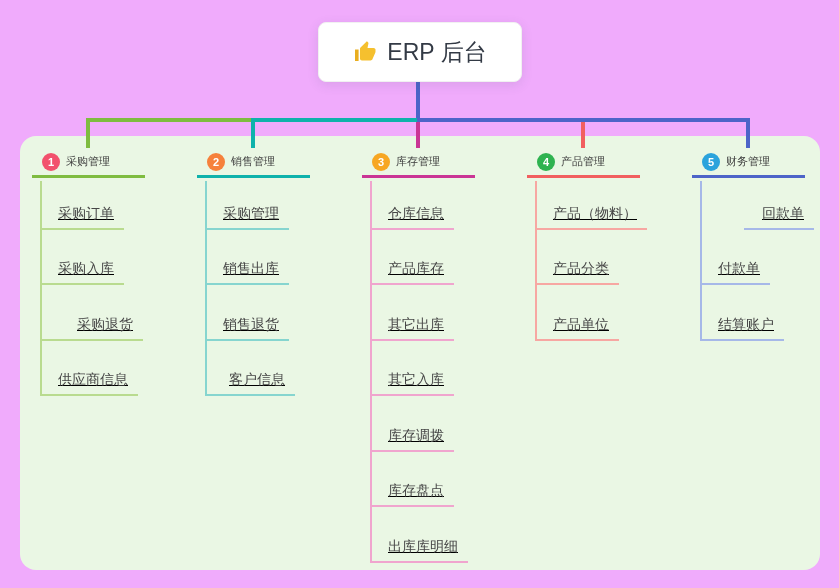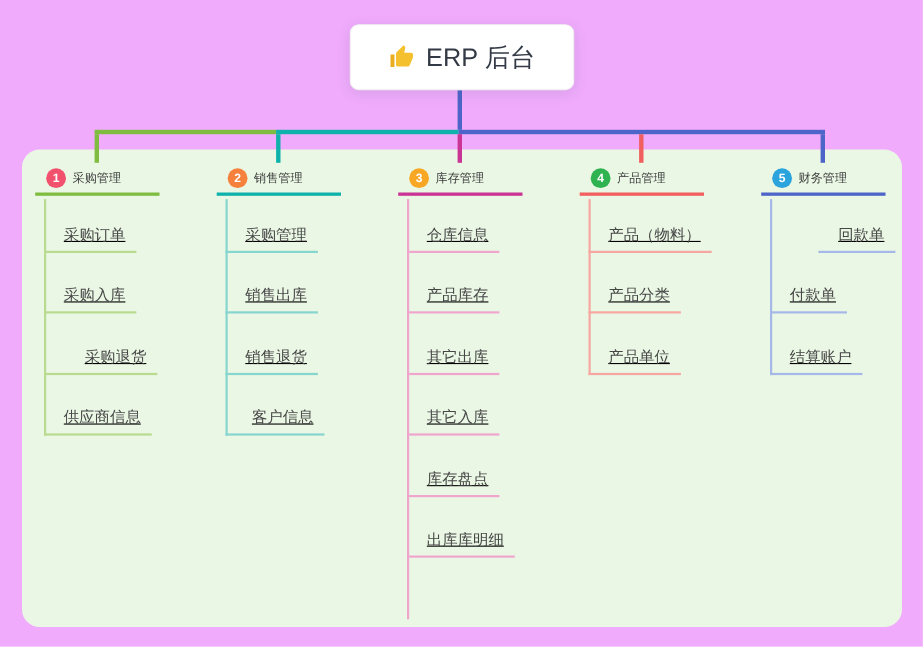--- a/index.html
+++ b/index.html
@@ -171,20 +171,23 @@
         <div class="child-row" style="border-bottom-color: rgb(240, 165, 206);">
           <span class="child-label">产品库存</span>
         </div>
         <div class="child-row" style="border-bottom-color: rgb(240, 165, 206);">
           <span class="child-label">其它出库</span>
         </div>
         <div class="child-row" style="border-bottom-color: rgb(240, 165, 206);">
           <span class="child-label">其它入库</span>
         </div>
         <div class="child-row" style="border-bottom-color: rgb(240, 165, 206);">
+          <span class="child-label">库存调拨</span>
+        </div>
+        <div class="child-row" style="border-bottom-color: rgb(240, 165, 206);">
           <span class="child-label">库存盘点</span>
         </div>
         <div class="child-row" style="border-bottom-color: rgb(240, 165, 206);">
           <span class="child-label">出库库明细</span>
         </div>
       </div>
       <div class="branch-header" style="left: 527px; top: 148px; border-bottom-color: rgb(241, 95, 95);">
         <span class="badge" style="background: rgb(47, 179, 80);">4</span>
         <span class="branch-title">产品管理</span>
       </div>

